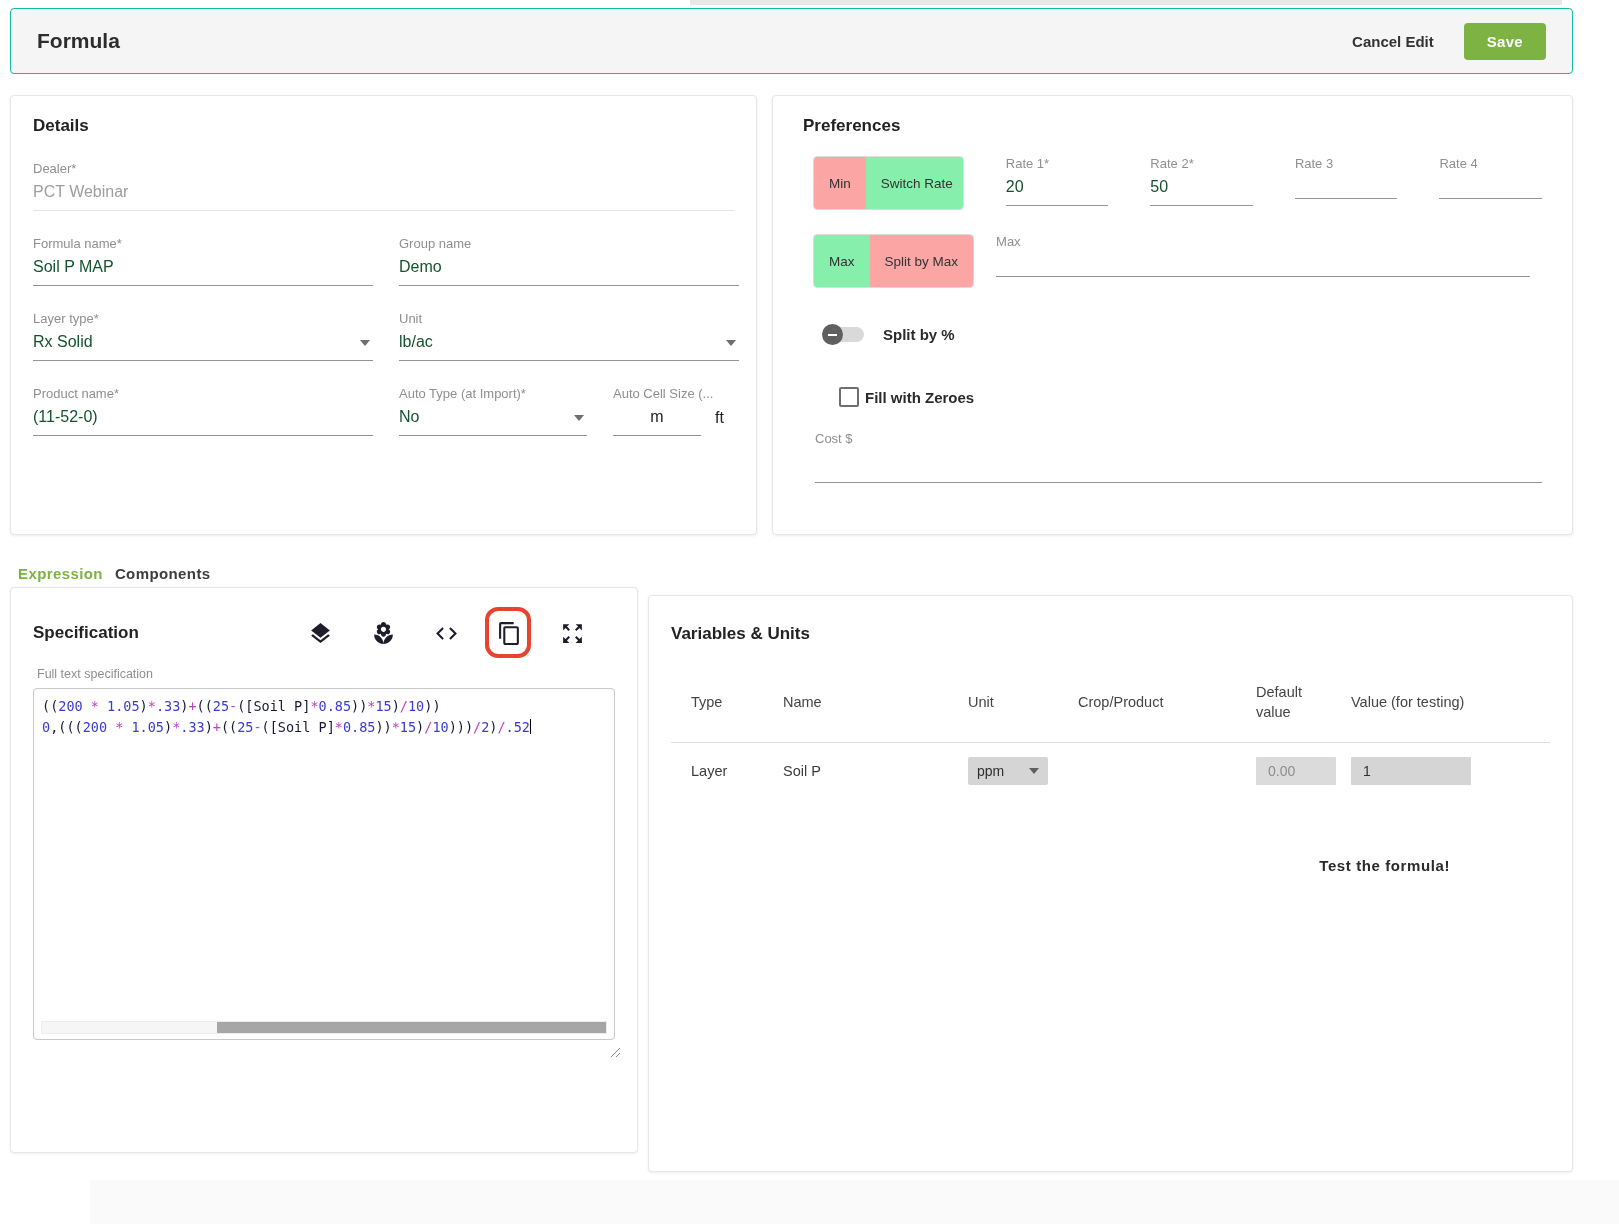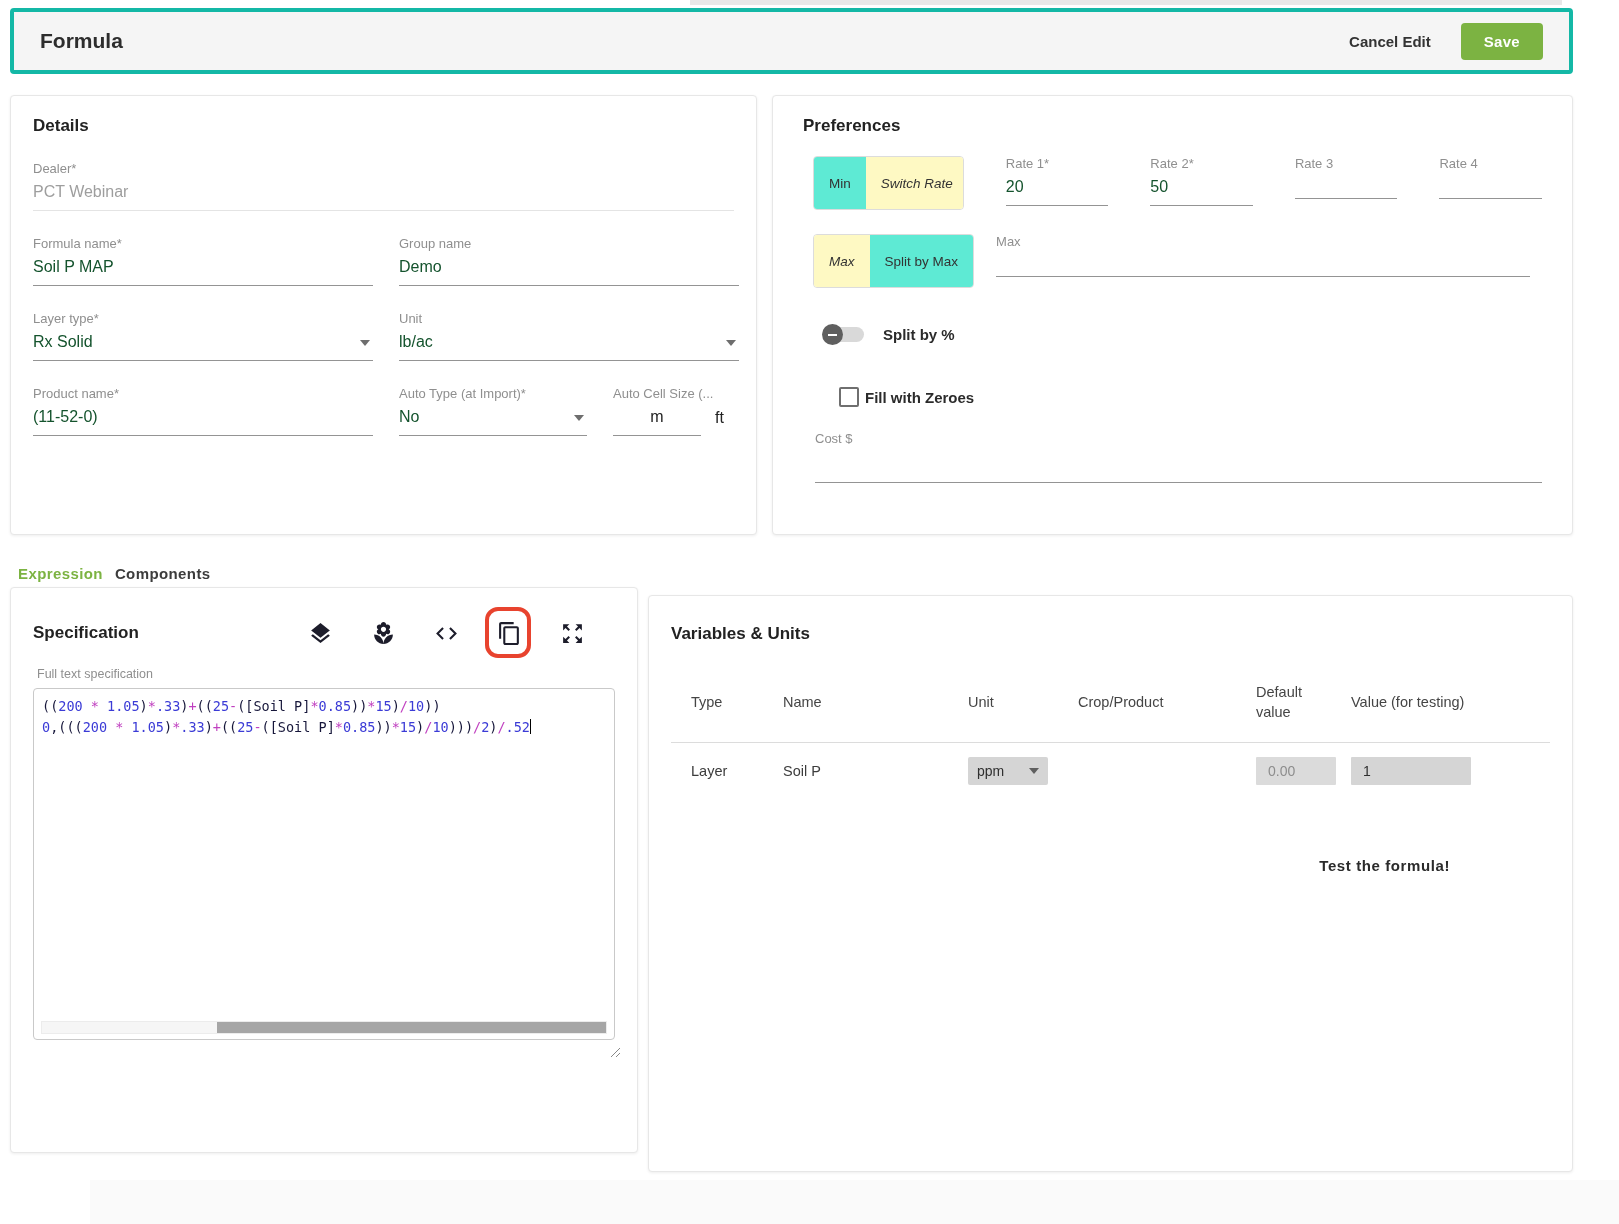--- a/index.html
+++ b/index.html
@@ -7,21 +7,21 @@
   body {
     width:1619px; height:1224px; position:relative;
     font-family:"Liberation Sans", sans-serif; color:#222; overflow:hidden;
   }
   .top-strip { position:absolute; left:690px; top:0; width:872px; height:5px; background:#e8e8e8; }
   .bottom-strip { position:absolute; left:90px; right:0; top:1180px; bottom:0; background:#fafafa; }
 
   
   .header {
     position:absolute; left:10px; top:8px; width:1563px; height:66px;
-    background:#f5f5f5; border:4px solid #14b8a6; border-radius:4px;
+    background:#f5f5f5; border:1px solid #14b8a6; border-radius:4px;
     display:flex; align-items:center; padding:0 26px;
   }
   .header-title { font-size:21px; font-weight:bold; color:#2d2d2d; }
   .header-spacer { flex:1; }
   .cancel-link { font-size:15px; font-weight:bold; color:#333; margin-right:30px; cursor:pointer; }
   .save-btn {
     background:#7cb342; color:#fff; font-weight:bold; font-size:15px;
     border:none; border-radius:4px; padding:10px 23px; cursor:pointer;
     font-family:"Liberation Sans", sans-serif; letter-spacing:.3px;
   }
@@ -55,22 +55,22 @@
   .d-row { display:flex; gap:26px; margin-top:25px; }
   .d-col { flex:0 0 340px; }
   .d-col-wide { flex:1; }
   .acs-wrap { display:flex; align-items:flex-end; gap:14px; }
   .acs-input { width:88px; text-align:center; font-size:16px; color:#222; padding-bottom:9px; border-bottom:1px solid #949494; }
   .acs-ft { font-size:16px; color:#222; padding-bottom:9px; }
 
   
   .p-row { display:flex; align-items:flex-start; }
   .btn-group { display:flex; border:1px solid #dcdcdc; border-radius:4px; overflow:hidden; height:54px; margin-left:10px; }
-  .btn-seg { padding:0 15px; display:flex; align-items:center; font-size:13.5px; color:#333; background:#5eead4; cursor:pointer; white-space:nowrap; }
-  .btn-seg.on { background:#fef9c3;font-style:italic; }
+  .btn-seg { padding:0 15px; display:flex; align-items:center; font-size:13.5px; color:#333; background:#fca5a5; cursor:pointer; white-space:nowrap; }
+  .btn-seg.on { background:#86efac; }
   .rate-field { width:106px; margin-left:42px; }
   .rate-field:first-of-type { margin-left:22px; }
   .max-field { flex:1; margin-left:22px; margin-right:12px; }
 
   .toggle-row { display:flex; align-items:center; margin-top:38px; margin-left:23px; }
   .toggle { width:38px; height:15px; background:#d9d9d9; border-radius:8px; position:relative; cursor:pointer; }
   .toggle-thumb {
     position:absolute; left:-4px; top:-3px; width:21px; height:21px; border-radius:50%;
     background:#5f5f5f; display:flex; align-items:center; justify-content:center;
   }

